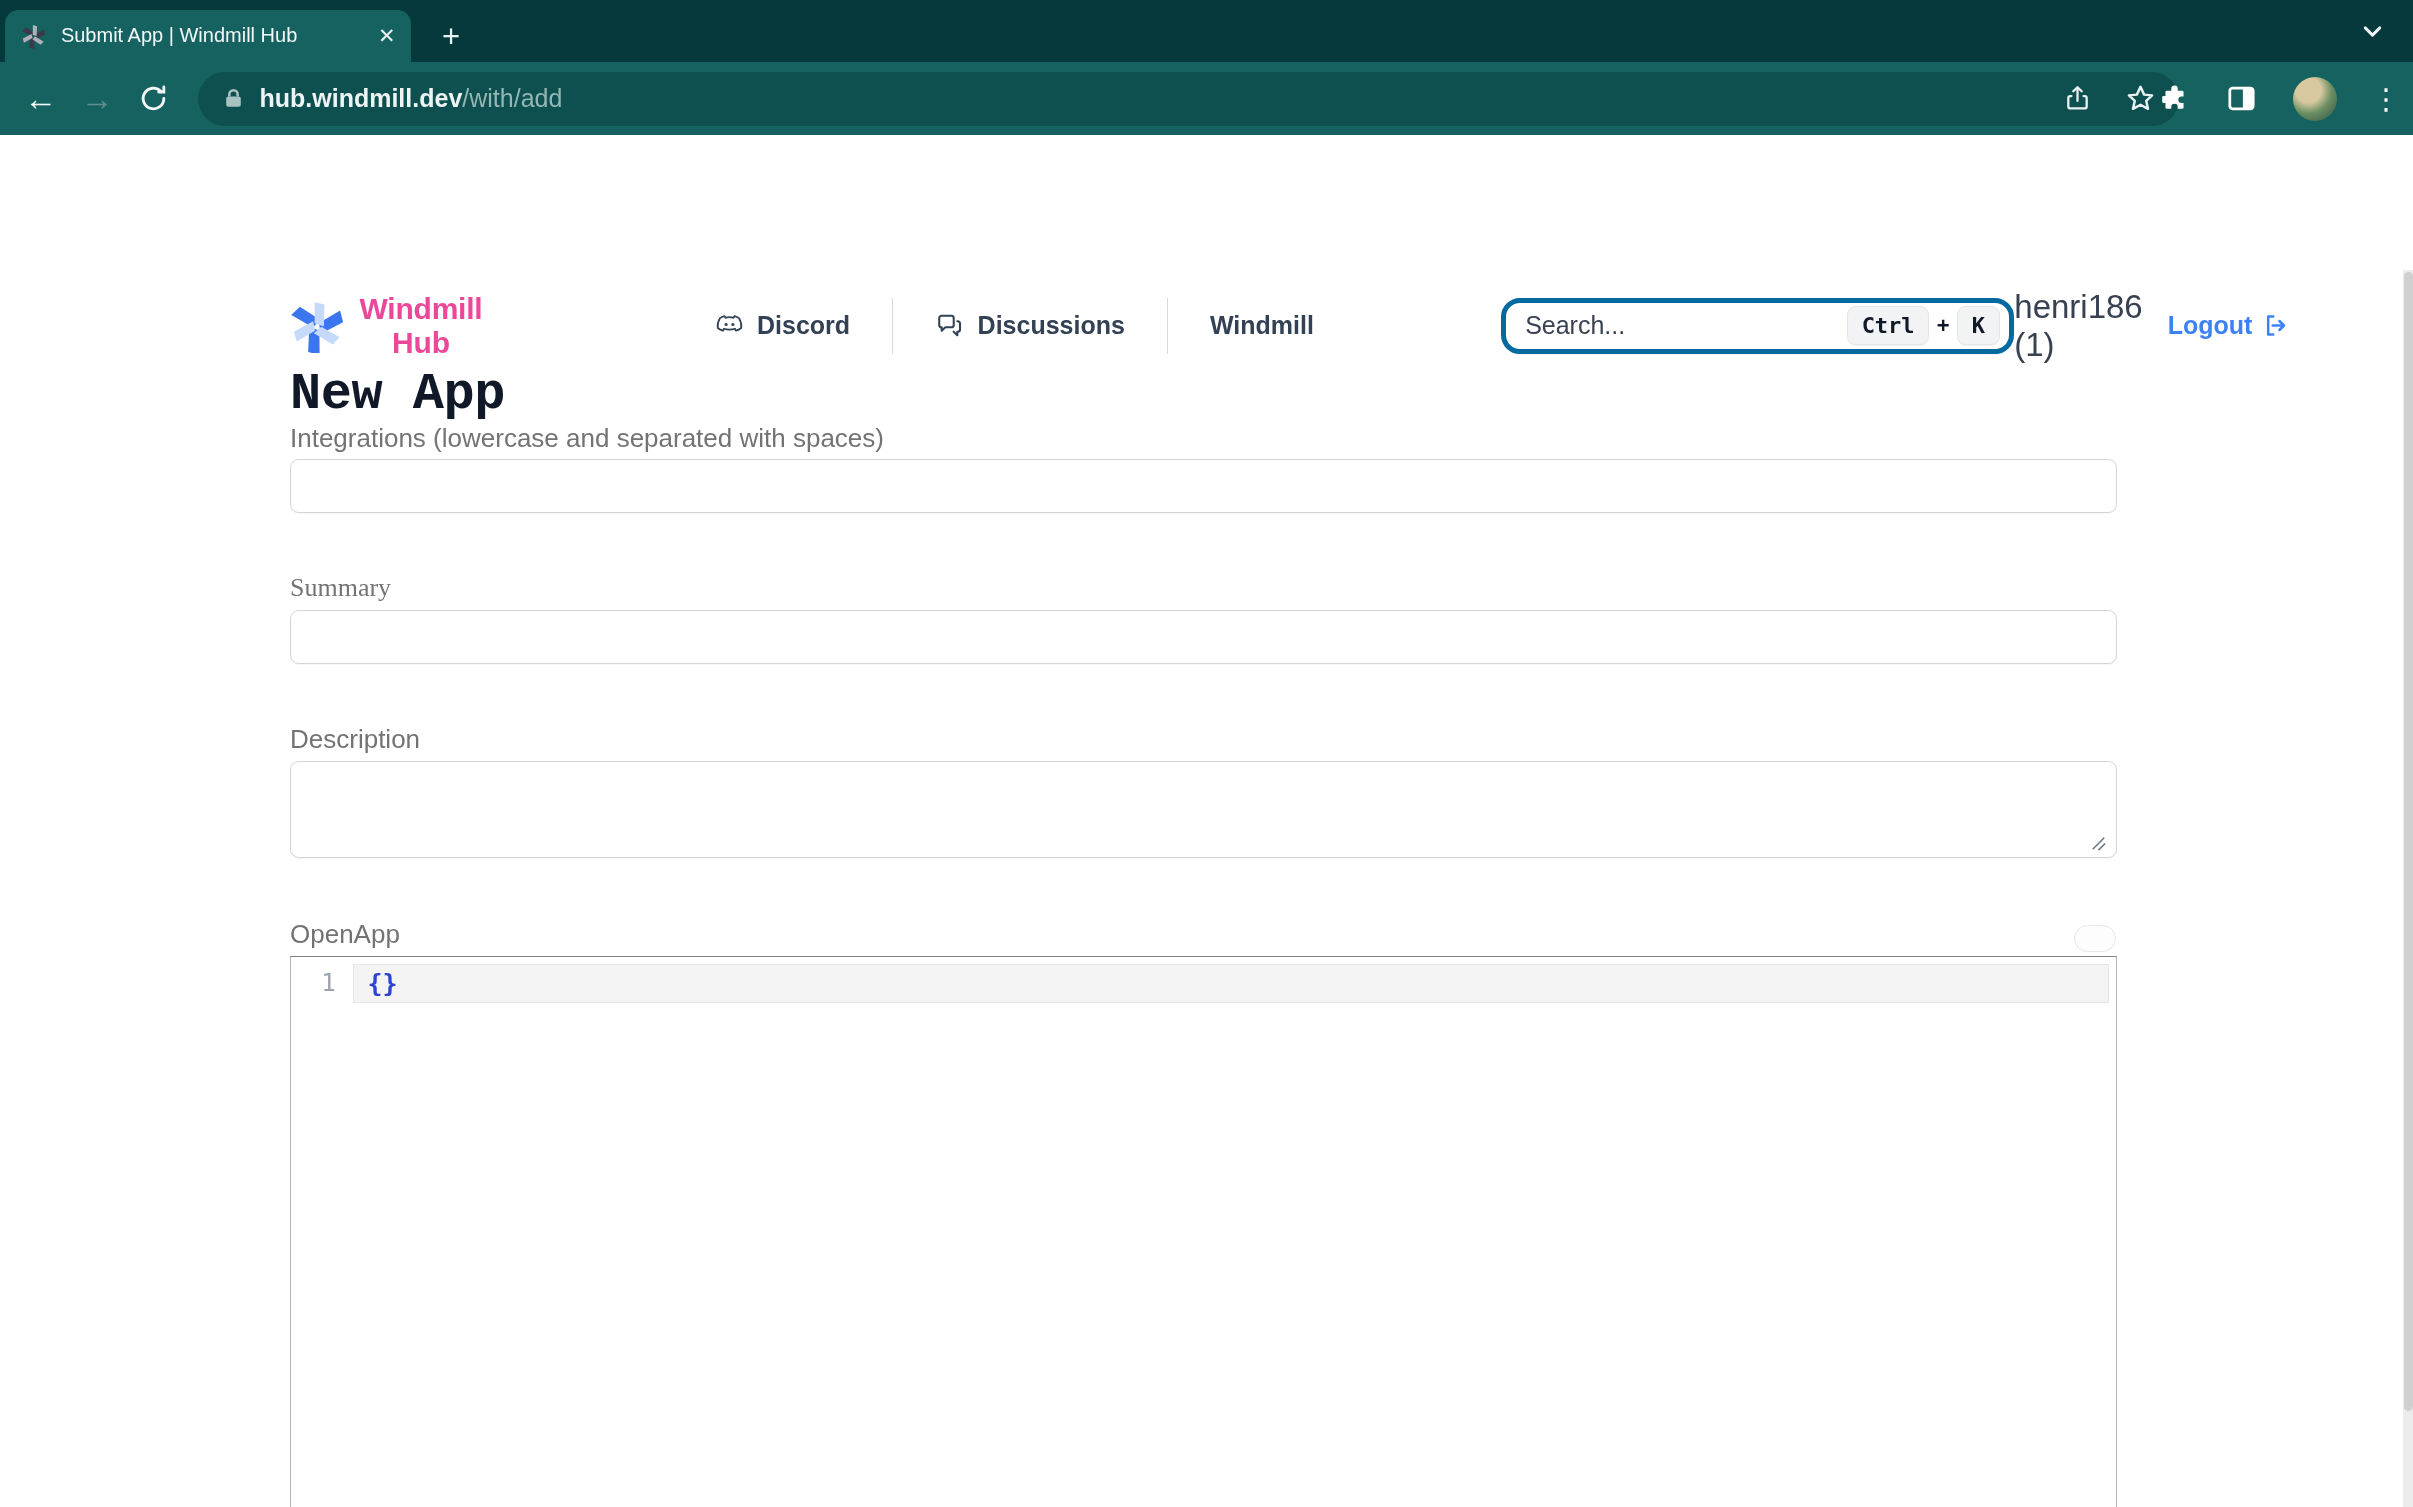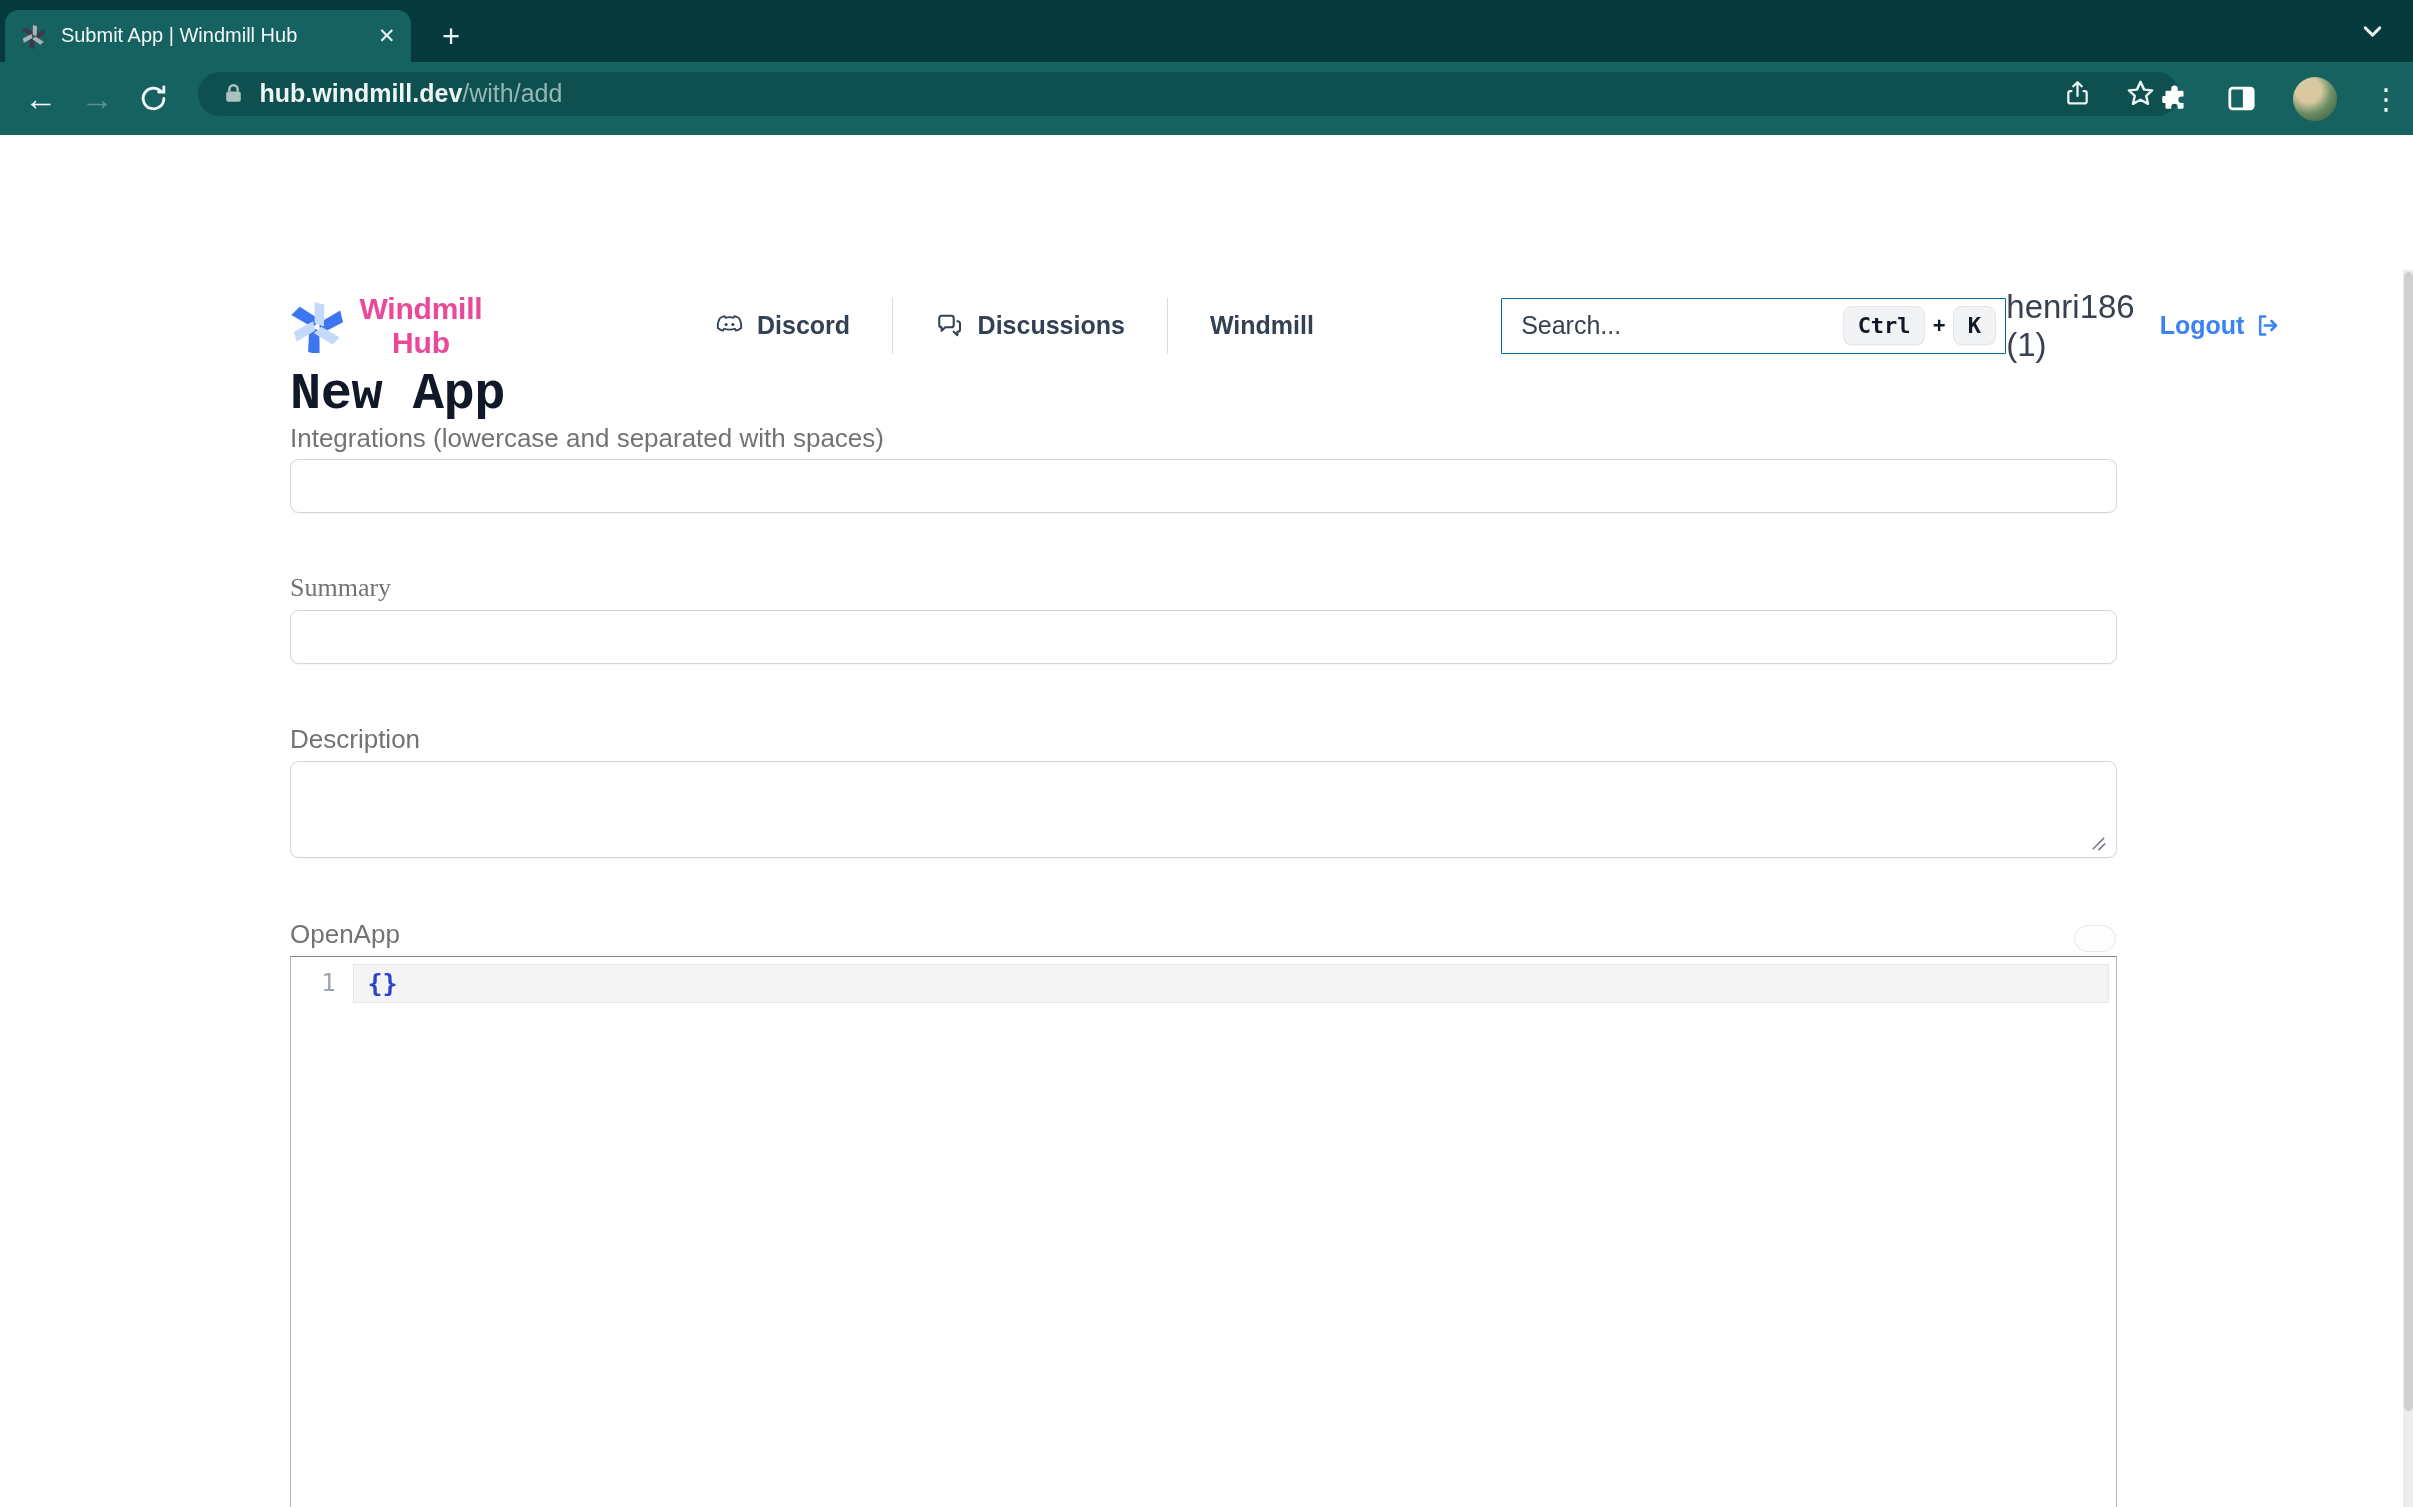--- a/index.html
+++ b/index.html
@@ -15,21 +15,21 @@
   .tab-close { color: #e8f0f0; font-size: 21px; line-height: 1; cursor: default; }
   .newtab { position: absolute; left: 442px; top: 19.3px; color: #e8f0f0; font-size: 31px; font-weight: 400; }
   .strip-chevron { position: absolute; right: 27px; top: 17.4px; }
 
   .toolbar { position: absolute; left: 0; top: 62px; width: 2414px; height: 73px; background: #166260; }
   .navbtn { position: absolute; top: 0; height: 73px; width: 54px; display: flex; align-items: center; justify-content: center;
             color: #f2f7f7; font-size: 33px; }
   .navbtn.back { left: 13.5px; }
   .navbtn.fwd  { left: 70px; color: #5f8f8d; }
   .navbtn.reload { left: 126px; font-size: 29px; }
-  .urlpill { position: absolute; left: 198px; top: 9.7px; width: 1981px; height: 44px; border-radius: 27px;
+  .urlpill { position: absolute; left: 198px; top: 9.7px; width: 1981px; height: 54px; border-radius: 27px;
              background: #0e4f50; display: flex; align-items: center; padding: 0 23px; }
   .url-host { color: #eef4f4; font-size: 25px; font-weight: 700; margin-left: 13.5px; }
   .url-path { color: #93b7b5; font-size: 25px; font-weight: 400; }
   .pill-actions { margin-left: auto; display: flex; align-items: center; gap: 33px; }
   .chrome-actions { position: absolute; right: 13.5px; top: 9.7px; height: 54px; display: flex; align-items: center; gap: 35px; }
   .avatar { width: 44px; height: 44px; border-radius: 50%;
             background: radial-gradient(circle at 35% 30%, #d8c9a0 0 30%, #6c8f63 55%, #2f4f46 100%); }
   .kebab { color: #f2f7f7; font-size: 29px; letter-spacing: 0; }
 
   
@@ -37,21 +37,21 @@
   .container { position: absolute; left: 290px; width: 1827px; }
 
   .site-header { top: 154px; height: 73px; display: flex; align-items: center; }
   .brand { display: flex; align-items: center; gap: 15.4px; }
   .brand-text { color: #ec4899; font-size: 30px; font-weight: 700; letter-spacing: -0.2px; text-align: center; }
   .mainnav { display: flex; align-items: center; margin-left: 232px; color: #334155; }
   .nav-item { display: flex; align-items: center; gap: 13.5px; font-size: 25px; font-weight: 600; padding: 0 42px; height: 58px; }
   .nav-item.first { padding-left: 0; }
   .nav-sep { width: 1px; height: 56px; background: #d6dbe1; }
 
-  .searchbox { margin-left: 145px; width: 618px; height: 56px; border: 1px solid #0369a1; border-radius: 1px;
+  .searchbox { margin-left: 145px; width: 618px; height: 56px; border: 5px solid #0369a1; border-radius: 19px;
                background: #fff; box-shadow: 0 1px 1.9px rgba(0,0,0,0.06); display: flex; align-items: center; padding: 0 9.7px 0 19.3px; }
   .searchbox input { border: none; outline: none; flex: 1; font-size: 25px; color: #111827; font-family: "Liberation Sans", sans-serif; background: transparent; }
   .searchbox input::placeholder { color: #374151; opacity: 1; }
   .kbd { background: #f1f3f5; border: 1px solid #e2e5e9; border-radius: 8.7px; color: #111827;
          font-family: "DejaVu Sans Mono", monospace; font-size: 22px; font-weight: 700;
          padding: 5.8px 13.5px; box-shadow: 0 1px 0 rgba(0,0,0,0.04); }
   .kbd-plus { margin: 0 7.7px; font-size: 22px; color: #111827; font-weight: 700; }
 
   .userarea { margin-left: auto; display: flex; align-items: center; gap: 25px; }
   .username { color: #374151; font-size: 33px; }

